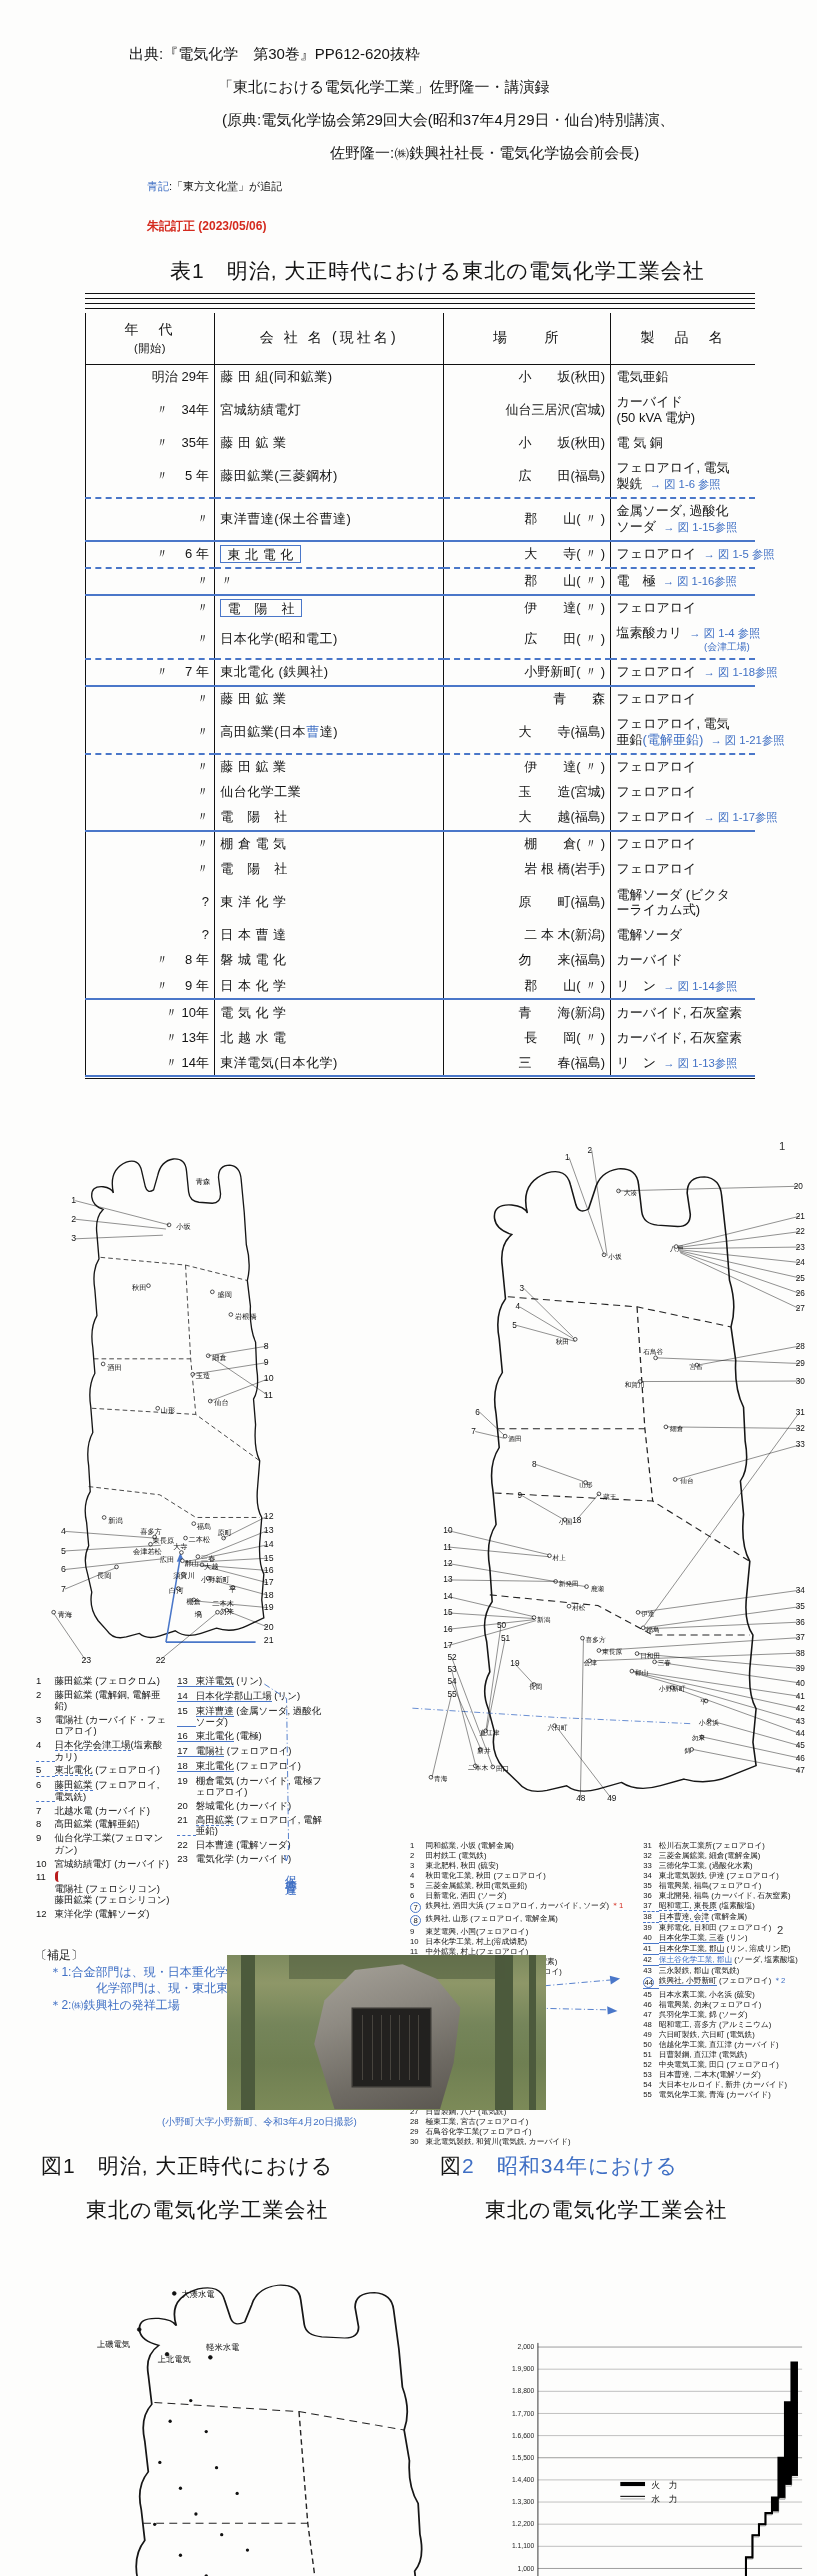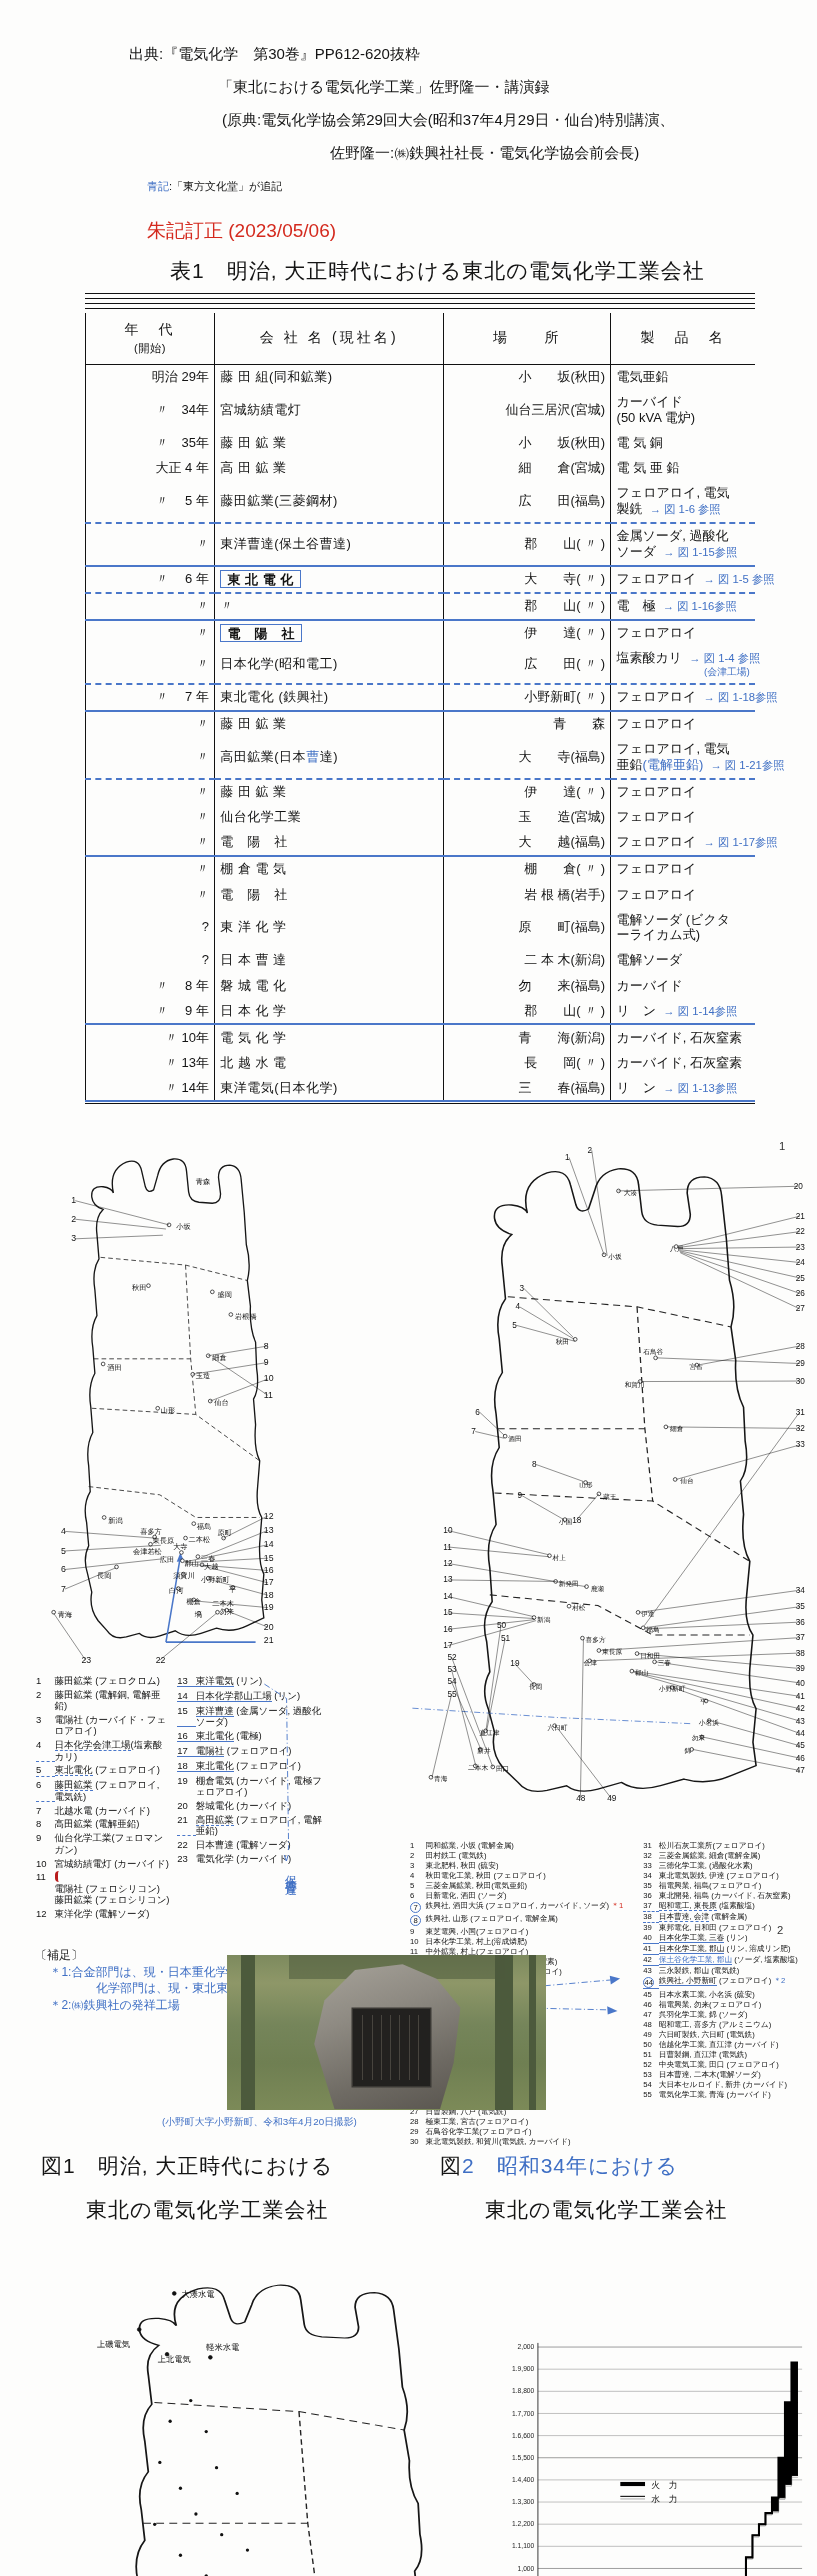--- a/index.html
+++ b/index.html
@@ -7,42 +7,42 @@
         font-family:"Liberation Sans","DejaVu Sans",sans-serif;color:#141414;overflow:hidden;}
   .abs{position:absolute;}
   .blue{color:#3f6fc4;}
   .red{color:#d42a1e;}
   
   .hdr{left:129px;top:37px;font-size:15px;line-height:33px;white-space:nowrap;}
   .hdr .l2{margin-left:89px;}
   .hdr .l3{margin-left:93px;}
   .hdr .l4{margin-left:201px;}
   .note-blue{left:147px;top:179px;font-size:11px;}
-  .note-red{left:147px;top:218px;font-size:19px;font-weight:normal;}
+  .note-red{left:147px;top:218px;font-size:12px;font-weight:bold;}
   .t1-title{left:170px;top:257px;font-size:21px;letter-spacing:1px;font-weight:500;}
   
   .tblwrap{left:85px;top:293px;width:670px;}
   .drule{height:3.6px;border-top:1.3px solid #111;border-bottom:1.3px solid #111;margin-bottom:4.6px;}
   table.t1{border-collapse:collapse;width:670px;table-layout:fixed;margin-top:3.1px;}
   table.t1 col.c1{width:129px}table.t1 col.c2{width:229px}table.t1 col.c3{width:167px}table.t1 col.c4{width:144px}
   table.t1 th{font-size:14px;font-weight:500;padding:7.2px 2.1px 8.2px;letter-spacing:3.1px;}
   table.t1 th,.t1 td{border-left:1.3px solid #111;vertical-align:middle;}
   table.t1 th:first-child,.t1 td:first-child{border-left:1.3px solid #111;}
   table.t1 th:last-child,.t1 td:last-child{border-right:none;}
   table.t1 thead tr{border-bottom:1.8px solid #111;}
   table.t1 td{font-size:13px;padding:4.6px 5.2px;line-height:1.22;}
   td.c-era{text-align:right;padding-left:9.3px;white-space:nowrap;}
   td.c-co{letter-spacing:0.5px;}
   td.c-prod{overflow:visible;}
   .prodline{white-space:nowrap;}
   .ref{color:#3f6fc4;font-size:11.3px;margin-left:7.2px;}
   .refsub{display:block;text-align:right;color:#3f6fc4;font-size:9.8px;}
   tr.sep-dashed td{border-bottom:2.1px dashed #4a77c9;}
   tr.sep-solid td{border-bottom:2.1px solid #4a77c9;}
-  .cbox{border:1.3px solid #4a77c9;padding:0.5px 6.2px;font-weight:bold;}
+  .cbox{border:1.3px solid #4a77c9;padding:0.5px 6.2px;}
   .t1-bottom{border-top:1.5px solid #111;margin-top:1px;}
   .pageno{font-size:11.3px;color:#333;}
   
   .flist{font-size:9.5px;line-height:11.3px;}
   .flist .item{display:flex;margin-bottom:2.6px;}
   .flist .n{width:18.5px;flex:none;font-weight:500;}
   .flist .tx{flex:1;}
   .u-solid{border-bottom:1.8px solid #4a77c9;}
   .u-dashed{border-bottom:1.8px dashed #4a77c9;}
   .flist2{font-size:7.7px;line-height:8.5px;}
@@ -127,28 +127,20 @@
               <div class="prodline">カーバイド</div>
               <div class="prodline">(50 kVA 電炉)</div>
             </td>
           </tr>
           <tr>
             <td class="c-era">〃　35年</td>
             <td class="c-co">藤 田 鉱 業</td>
             <td class="c-era">小　　坂(秋田)</td>
             <td class="c-prod">
               <div class="prodline">電 気 銅</div>
-            </td>
-          </tr>
-          <tr>
-            <td class="c-era">大正 4 年</td>
-            <td class="c-co">高 田 鉱 業</td>
-            <td class="c-era">細　　倉(宮城)</td>
-            <td class="c-prod">
-              <div class="prodline">電 気 亜 鉛</div>
             </td>
           </tr>
           <tr class="sep-dashed">
             <td class="c-era">〃　 5 年</td>
             <td class="c-co">藤田鉱業(三菱鋼材)</td>
             <td class="c-era">広　　田(福島)</td>
             <td class="c-prod">
               <div class="prodline">フェロアロイ, 電気</div>
               <div class="prodline">製銑<span class="ref">→ 図 1-6 参照</span></div>
             </td>

